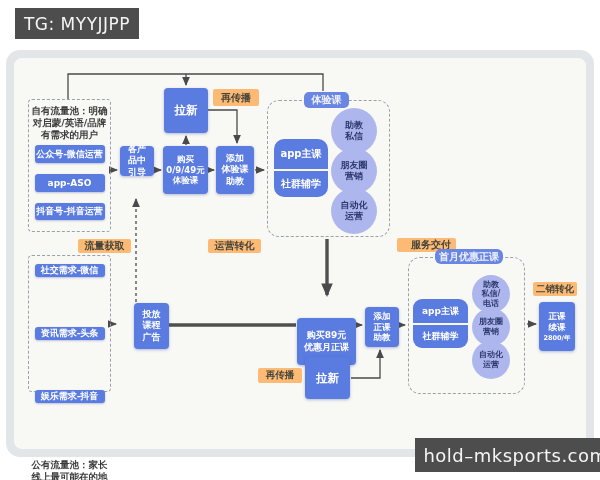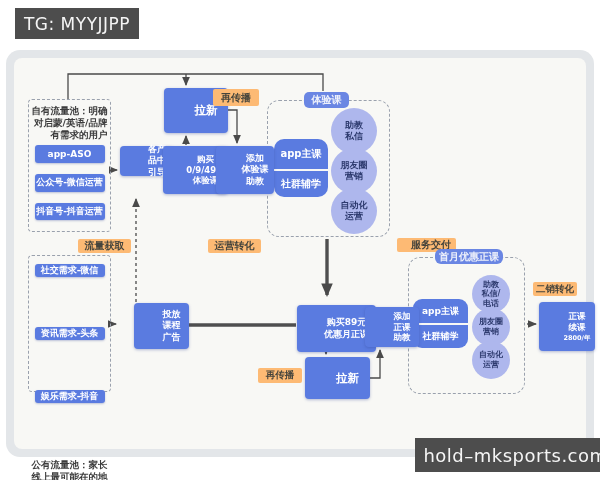--- a/index.html
+++ b/index.html
@@ -24,39 +24,39 @@
   
   .dash-box{position:absolute;border:1.4px dashed #9aa1ad;z-index:2;box-sizing:border-box;}
   #own-pool{left:28px;top:99px;width:83px;height:133px;border-radius:4px;
       display:flex;flex-direction:column;align-items:center;padding-top:3px;}
   #public-pool{left:28px;top:255px;width:83px;height:137px;border-radius:4px;
       display:flex;flex-direction:column;align-items:center;padding-top:8px;gap:37px;}
   #trial-section{left:267px;top:100px;width:123px;height:137px;border-radius:12px;}
   #regular-section{left:408px;top:257px;width:117px;height:137px;border-radius:12px;}
 
   .pool-title{font-size:9.5px;font-weight:bold;color:#3c3c3c;line-height:1.28;
-      width:76px;text-align:right;margin:2px 0 4px 0;}
+      width:76px;text-align:center;margin:2px 0 4px 0;}
   .pool-caption{font-size:9.5px;font-weight:bold;color:#3c3c3c;line-height:1.3;
       width:76px;text-align:left;margin-top:6px;}
   .pool-btn{width:70px;height:21px;background:#5a7be0;color:#fff;font-size:9px;
       font-weight:bold;border-radius:3px;display:flex;align-items:center;
       justify-content:center;margin-bottom:11px;box-shadow:0 1px 2px rgba(50,70,150,.3);}
   #public-pool .pool-btn{margin-bottom:13px;}
 
   
   .node{position:absolute;background:#5a7be0;color:#fff;font-weight:bold;
       border-radius:4px;display:flex;align-items:center;justify-content:center;
       text-align:center;line-height:1.25;z-index:3;
-      box-shadow:0 1px 3px rgba(50,70,150,.35);padding-left:20px;}
+      box-shadow:0 1px 3px rgba(50,70,150,.35);}
   #pull-top{left:164px;top:88px;width:44px;height:45px;font-size:11.5px;}
   #guide{left:120px;top:146px;width:34px;height:30px;font-size:9px;}
   #buy-trial{left:163px;top:146px;width:45px;height:48px;font-size:8.5px;}
   #add-trial{left:216px;top:146px;width:38px;height:48px;font-size:9px;}
   #ad-box{left:119px;top:303px;width:35px;height:46px;font-size:9px;margin-left:15px;}
-  #buy-regular{left:297px;top:305px;width:59px;height:47px;font-size:9px;}
+  #buy-regular{left:297px;top:318px;width:59px;height:47px;font-size:9px;}
   #add-regular{left:365px;top:307px;width:34px;height:40px;font-size:8.5px;}
   #pull-bottom{left:305px;top:357px;width:45px;height:42px;font-size:11.5px;}
   #renewal{left:539px;top:302px;width:36px;height:49px;font-size:8.5px;
       flex-direction:column;}
   #renewal .price{font-size:6.5px;font-weight:bold;margin-top:1px;}
 
   
   .stage-label{position:absolute;background:#fdba74;color:#45443c;font-weight:bold;
       display:flex;align-items:center;justify-content:center;z-index:3;
       border-radius:2px;}
@@ -133,22 +133,22 @@
   <g stroke="#4f4f4f" stroke-width="3.4" fill="none">
     <line x1="327" y1="239" x2="327" y2="295" marker-end="url(#ahb)"></line>
     <line x1="155" y1="325" x2="296" y2="325"></line>
   </g>
 </svg>
 
 <div id="own-pool" class="dash-box">
   <div class="pool-title pre">自有流量池：明确
 对启蒙/英语/品牌
 有需求的用户</div>
+  <div class="pool-btn">公众号-微信运营</div>
   <div class="pool-btn">app-ASO</div>
-  <div class="pool-btn">公众号-微信运营</div>
   <div class="pool-btn">抖音号-抖音运营</div>
 </div>
 
 <div id="public-pool" class="dash-box">
   <div class="pool-btn">社交需求-微信</div>
   <div class="pool-btn">资讯需求-头条</div>
   <div class="pool-btn">娱乐需求-抖音</div>
   <div class="pool-caption pre">公有流量池：家长
 线上最可能在的地
 方</div>

